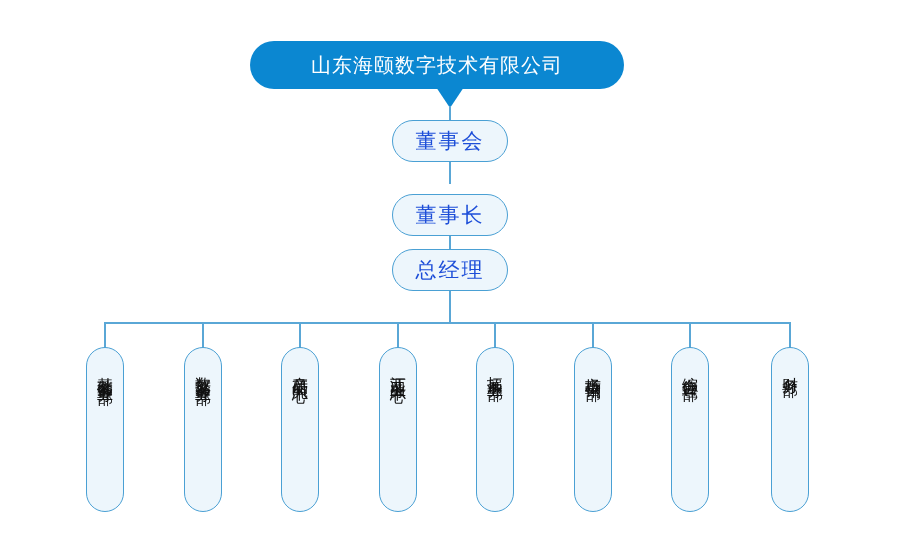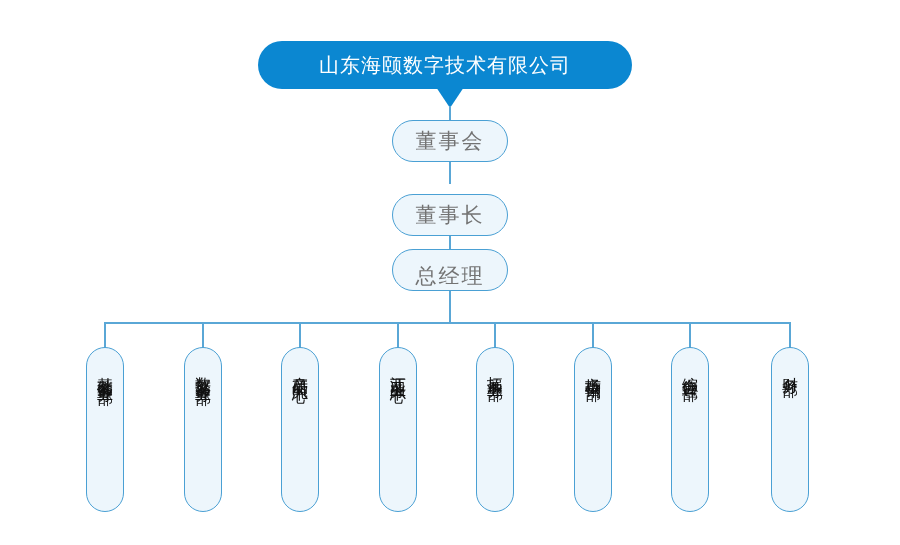--- a/index.html
+++ b/index.html
@@ -11,21 +11,21 @@
   .canvas {
     position: relative;
     width: 900px;
     height: 545px;
     background: #ffffff;
     overflow: hidden;
   }
   
   .root-box {
     position: absolute;
-    left: 258px;
+    left: 250px;
     top: 41px;
     width: 374px;
     height: 48px;
     background: #0b87d1;
     border-radius: 24px;
     display: flex;
     align-items: center;
     justify-content: center;
     color: #ffffff;
     font-size: 20px;
@@ -60,21 +60,21 @@
     width: 116px;
     height: 42px;
     background: #edf6fc;
     border: 1.5px solid #4aa0d4;
     border-radius: 21px;
     box-sizing: border-box;
     display: flex;
     align-items: center;
     justify-content: center;
     font-size: 21px;
-    color: #737373;
+    color: #1d4ed8;
     letter-spacing: 2px;
   }
   
   .pill {
     position: absolute;
     top: 347px;
     width: 38px;
     height: 165px;
     background: #edf6fc;
     border: 1.5px solid #4aa0d4;
@@ -107,21 +107,21 @@
   <div class="vline" style="left:449.25px; top:162px; height:22px;"></div>
   <div class="vline" style="left:449.25px; top:225px; height:25px;"></div>
   <div class="vline" style="left:449.25px; top:291px; height:32px;"></div>
 
   <div class="level-box" style="top:120px;">
     <span>董事会</span>
   </div>
   <div class="level-box" style="top:194px;">
     <span>董事长</span>
   </div>
-  <div class="level-box" style="top:249px;align-items:flex-end;">
+  <div class="level-box" style="top:249px;">
     <span>总经理</span>
   </div>
 
   <div class="hline" style="left:105px; top:322px; width:686px;"></div>
 
   <div class="vline" style="left:104.25px; top:322px; height:26px;"></div>
   <div class="vline" style="left:202.25px; top:322px; height:26px;"></div>
   <div class="vline" style="left:299.25px; top:322px; height:26px;"></div>
   <div class="vline" style="left:397.25px; top:322px; height:26px;"></div>
   <div class="vline" style="left:494.25px; top:322px; height:26px;"></div>

